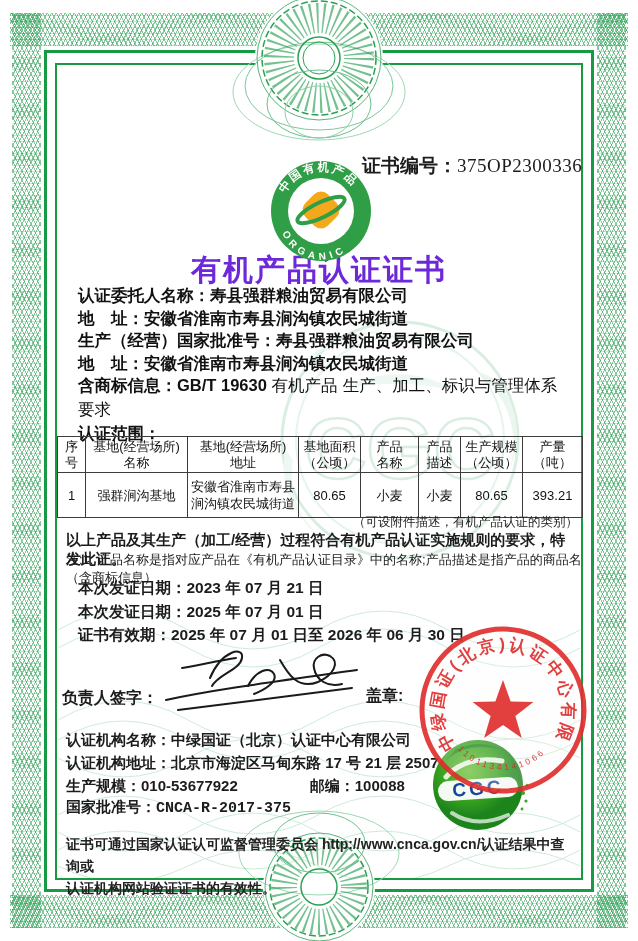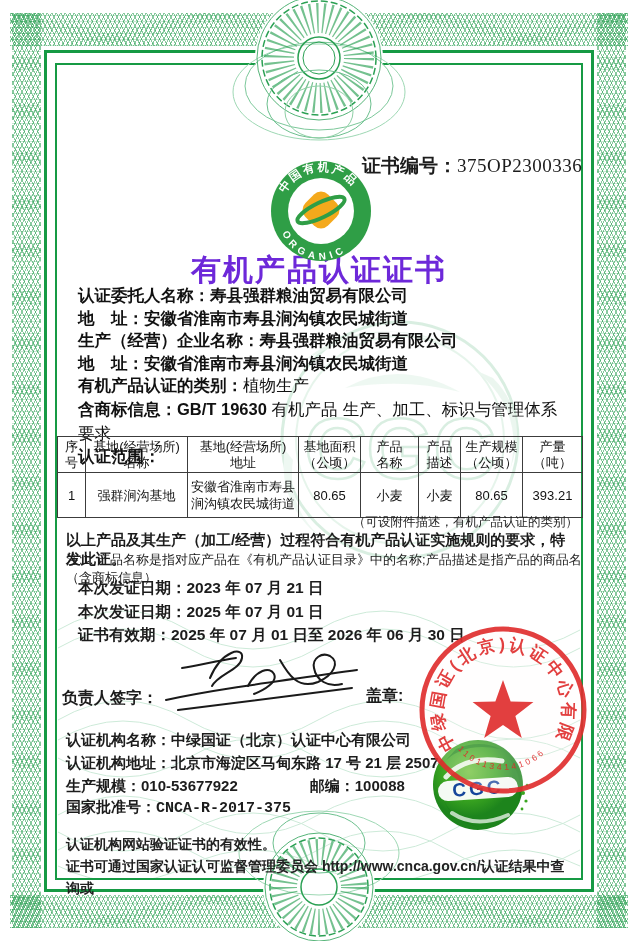--- a/index.html
+++ b/index.html
@@ -139,23 +139,22 @@
       <text font-size="10" font-weight="bold" fill="#ffffff" letter-spacing="4.5" font-family="Liberation Sans, sans-serif">
         <textPath href="#orgBot" startOffset="8">ORGANIC</textPath>
       </text>
     </svg>
 
     <div class="abs title">有机产品认证证书</div>
 
     <div class="abs fields">
       <div><span>认证委托人名称：</span><span>寿县强群粮油贸易有限公司</span></div>
       <div><span>地　址：</span><span>安徽省淮南市寿县涧沟镇农民城街道</span></div>
-      <div><span>生产（经营）企业名称：</span><span>寿县强群粮油贸易有限公司</span></div>
+      <div><span>生产（经营）国家批准号：</span><span>寿县强群粮油贸易有限公司</span></div>
       <div><span>地　址：</span><span>安徽省淮南市寿县涧沟镇农民城街道</span></div>
-      <div><span>有机产品认证的类别：</span><span class="kai">植物生产</span></div>
       <div><span>含商标信息：</span><span>GB/T 19630</span> <span class="kai">有机产品 生产、加工、标识与管理体系要求</span></div>
       <div><span>认证范围：</span></div>
     </div>
 
     <table class="cert-table">
       <colgroup>
         <col style="width:28px">
           <col style="width:102px">
           <col style="width:111px">
           <col style="width:62px">
@@ -231,22 +230,22 @@
     <div class="abs agency">
       <div><span>认证机构名称：</span><span>中绿国证（北京）认证中心有限公司</span></div>
       <div><span>认证机构地址：</span><span>北京市海淀区马甸东路 17 号 21 层 2507</span></div>
       <div><span>生产规模：</span><span>010-53677922</span><span class="postal"><span>邮编：</span><span>100088</span></span></div>
     </div>
     <div class="abs approval">
       <span class="zh">国家批准号：</span><span>CNCA-R-2017-375</span>
     </div>
 
     <div class="abs footnote">
-      <div>认证机构网站验证证书的有效性。</div>
-        <div>证书可通过国家认证认可监督管理委员会 http://www.cnca.gov.cn/认证结果中查询或</div>
+      <div>证书可通过国家认证认可监督管理委员会 http://www.cnca.gov.cn/认证结果中查询或</div>
+        <div>认证机构网站验证证书的有效性。</div>
     </div>
   </div>
 
   <svg class="abs sig-svg" width="220" height="78" viewBox="0 0 220 78">
     <g fill="none" stroke="#1a1a1a" stroke-width="2" stroke-linecap="round">
       <path d="M58,34 C70,6 92,2 90,14 C88,26 66,30 60,42"></path>
       <path d="M30,24 C52,20 70,16 84,14"></path>
       <path d="M96,42 C104,26 118,22 122,30 C126,38 112,46 102,50"></path>
       <path d="M128,16 C136,30 146,46 166,38 C182,31 188,18 178,12 C170,8 160,14 162,24 C164,36 176,44 190,40"></path>
       <path d="M14,56 C60,46 120,38 205,26"></path>

